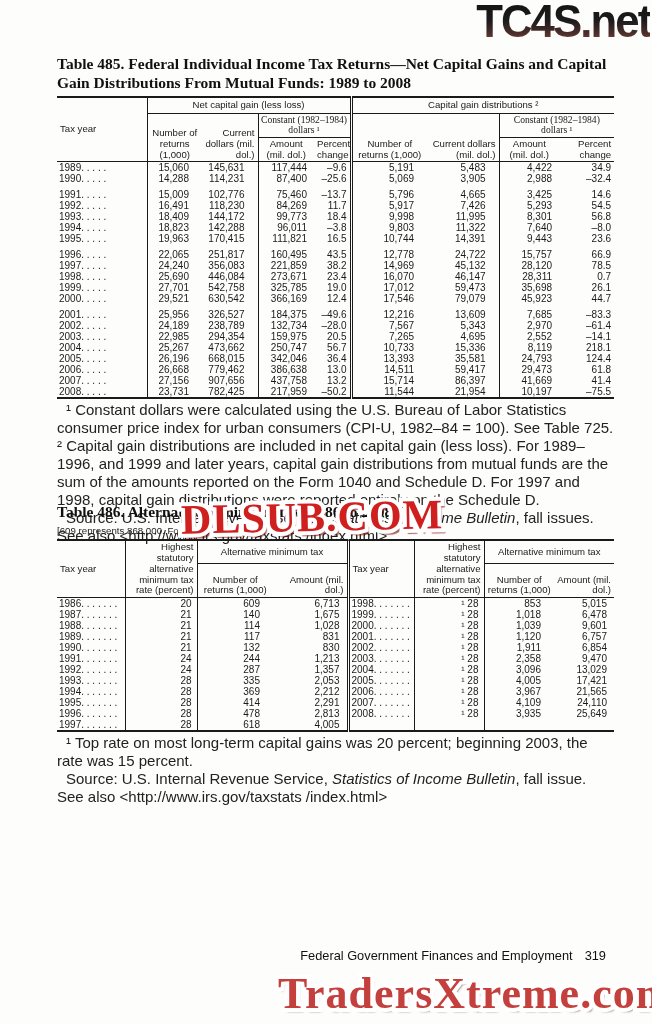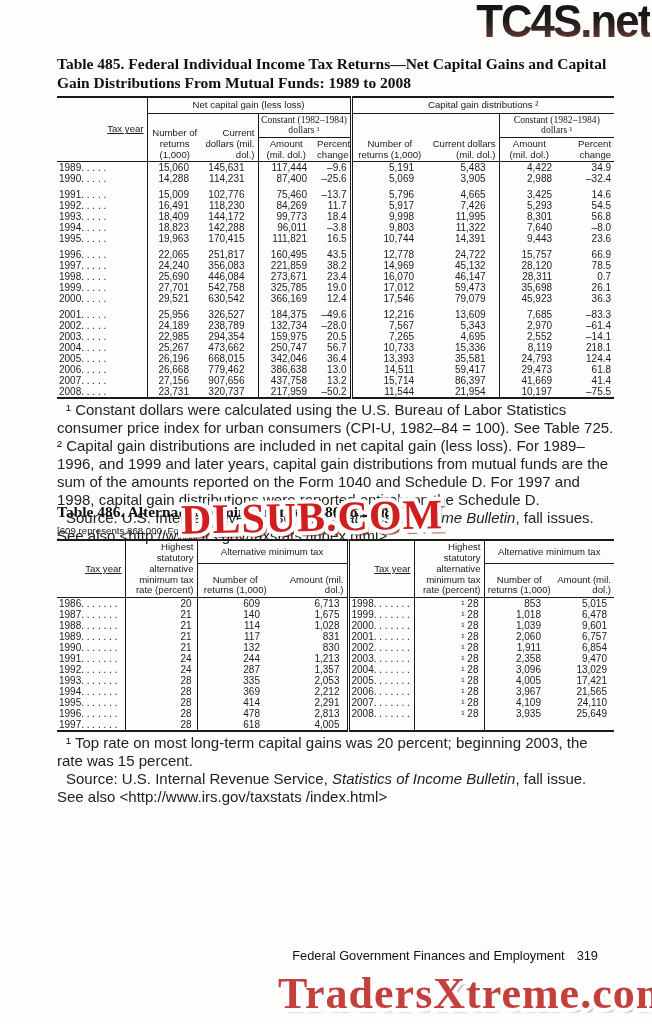--- a/index.html
+++ b/index.html
@@ -17,36 +17,36 @@
   .t-note{font-size:9.7px;line-height:1.18;margin:0 0 3px 0;color:#222;}
   table.tbl{
     border-collapse:collapse;width:100%;table-layout:fixed;
     font-size:10px;color:#1a1a1a;
     border-top:2px solid #1a1a1a;border-bottom:2px solid #1a1a1a;
   }
   .tbl thead{border-bottom:1.4px solid #1a1a1a;}
   .tbl th{font-weight:400;font-size:9.6px;line-height:1.12;padding:1px 3px;vertical-align:bottom;}
   .tbl th.grp{text-align:center;border-bottom:1px solid #1a1a1a;vertical-align:middle;padding:2px 12px;}
   .tbl th.grp2{text-align:center;border-bottom:1px solid #1a1a1a;vertical-align:bottom;padding:1px 2px;font-family:Liberation Serif, serif;}
-  .tbl th.yearh{vertical-align:middle;text-align:right;text-decoration:underline;}
+  .tbl th.yearh{vertical-align:middle;text-align:left;}
   .tbl th.thc{text-align:center;}
   .tbl th.thr{text-align:right;}
   .tbl td{line-height:11px;padding:0;white-space:nowrap;overflow:hidden;}
   .tbl td.year{text-align:left;padding-left:2px;}
   .tbl td.num{text-align:right;padding-right:13px;}
   .tbl td.numa{text-align:right;padding-right:7px;}
   .tbl td.pct{text-align:right;padding-right:3px;}
   .tbl td.rate{text-align:right;padding-right:5px;}
   .bl{border-left:1px solid #1a1a1a;}
   .bdiv{border-left:3px double #1a1a1a;}
   .tbl tr.spacer td{height:5px;line-height:5px;}
   .fnotes{font-size:15px;line-height:1.2;margin-top:2px;color:#222;}
   .fnotes p{margin:0;text-indent:9px;}
   .src-it{font-style:italic;}
-  .footer{position:absolute;left:57px;right:36px;top:948px;}
+  .footer{position:absolute;left:57px;right:28px;top:948px;}
   .chapter-line{text-align:right;font-size:12.8px;color:#111;padding-right:18px;}
   .chapter-line .pg{margin-left:12px;}
   .attr{font-size:9.6px;color:#222;margin-top:4px;}
   
   .wm{position:absolute;z-index:10;white-space:nowrap;pointer-events:none;}
   .wm-top{
     top:-2px;right:2px;
     font:900 46px/1.0 "Liberation Sans",sans-serif;letter-spacing:-2px;
     background:linear-gradient(180deg,#151515 10%,#1b1b1b 48%,#4e2f2b 78%,#8a5148 100%);
     -webkit-background-clip:text;background-clip:text;color:transparent;
@@ -249,21 +249,21 @@
         </tr>
         <tr>
           <td class="year">2000. . . . .</td>
           <td class="num bl">29,521</td>
           <td class="num">630,542</td>
           <td class="numa bl">366,169</td>
           <td class="pct">12.4</td>
           <td class="num bdiv">17,546</td>
           <td class="num">79,079</td>
           <td class="numa bl">45,923</td>
-          <td class="pct">36.3</td>
+          <td class="pct">44.7</td>
         </tr>
         <tr class="spacer">
           <td class="year"></td>
           <td class="num bl"></td>
           <td class="num"></td>
           <td class="numa bl"></td>
           <td class="pct"></td>
           <td class="num bdiv"></td>
           <td class="num"></td>
           <td class="numa bl"></td>
@@ -342,21 +342,21 @@
           <td class="numa bl">437,758</td>
           <td class="pct">13.2</td>
           <td class="num bdiv">15,714</td>
           <td class="num">86,397</td>
           <td class="numa bl">41,669</td>
           <td class="pct">41.4</td>
         </tr>
         <tr>
           <td class="year">2008. . . . .</td>
           <td class="num bl">23,731</td>
-          <td class="num">320,737</td>
+          <td class="num">782,425</td>
           <td class="numa bl">217,959</td>
           <td class="pct">–50.2</td>
           <td class="num bdiv">11,544</td>
           <td class="num">21,954</td>
           <td class="numa bl">10,197</td>
           <td class="pct">–75.5</td>
         </tr>
       </tbody>
   </table>
 
@@ -428,21 +428,21 @@
           <td class="num bl">1,039</td>
           <td class="numa">9,601</td>
         </tr>
         <tr>
           <td class="year">1989. . . . . . .</td>
           <td class="rate bl">21</td>
           <td class="num bl">117</td>
           <td class="numa">831</td>
           <td class="year bdiv">2001. . . . . . .</td>
           <td class="rate bl">¹ 28</td>
-          <td class="num bl">2,060</td>
+          <td class="num bl">1,120</td>
           <td class="numa">6,757</td>
         </tr>
         <tr>
           <td class="year">1990. . . . . . .</td>
           <td class="rate bl">21</td>
           <td class="num bl">132</td>
           <td class="numa">830</td>
           <td class="year bdiv">2002. . . . . . .</td>
           <td class="rate bl">¹ 28</td>
           <td class="num bl">1,911</td>

